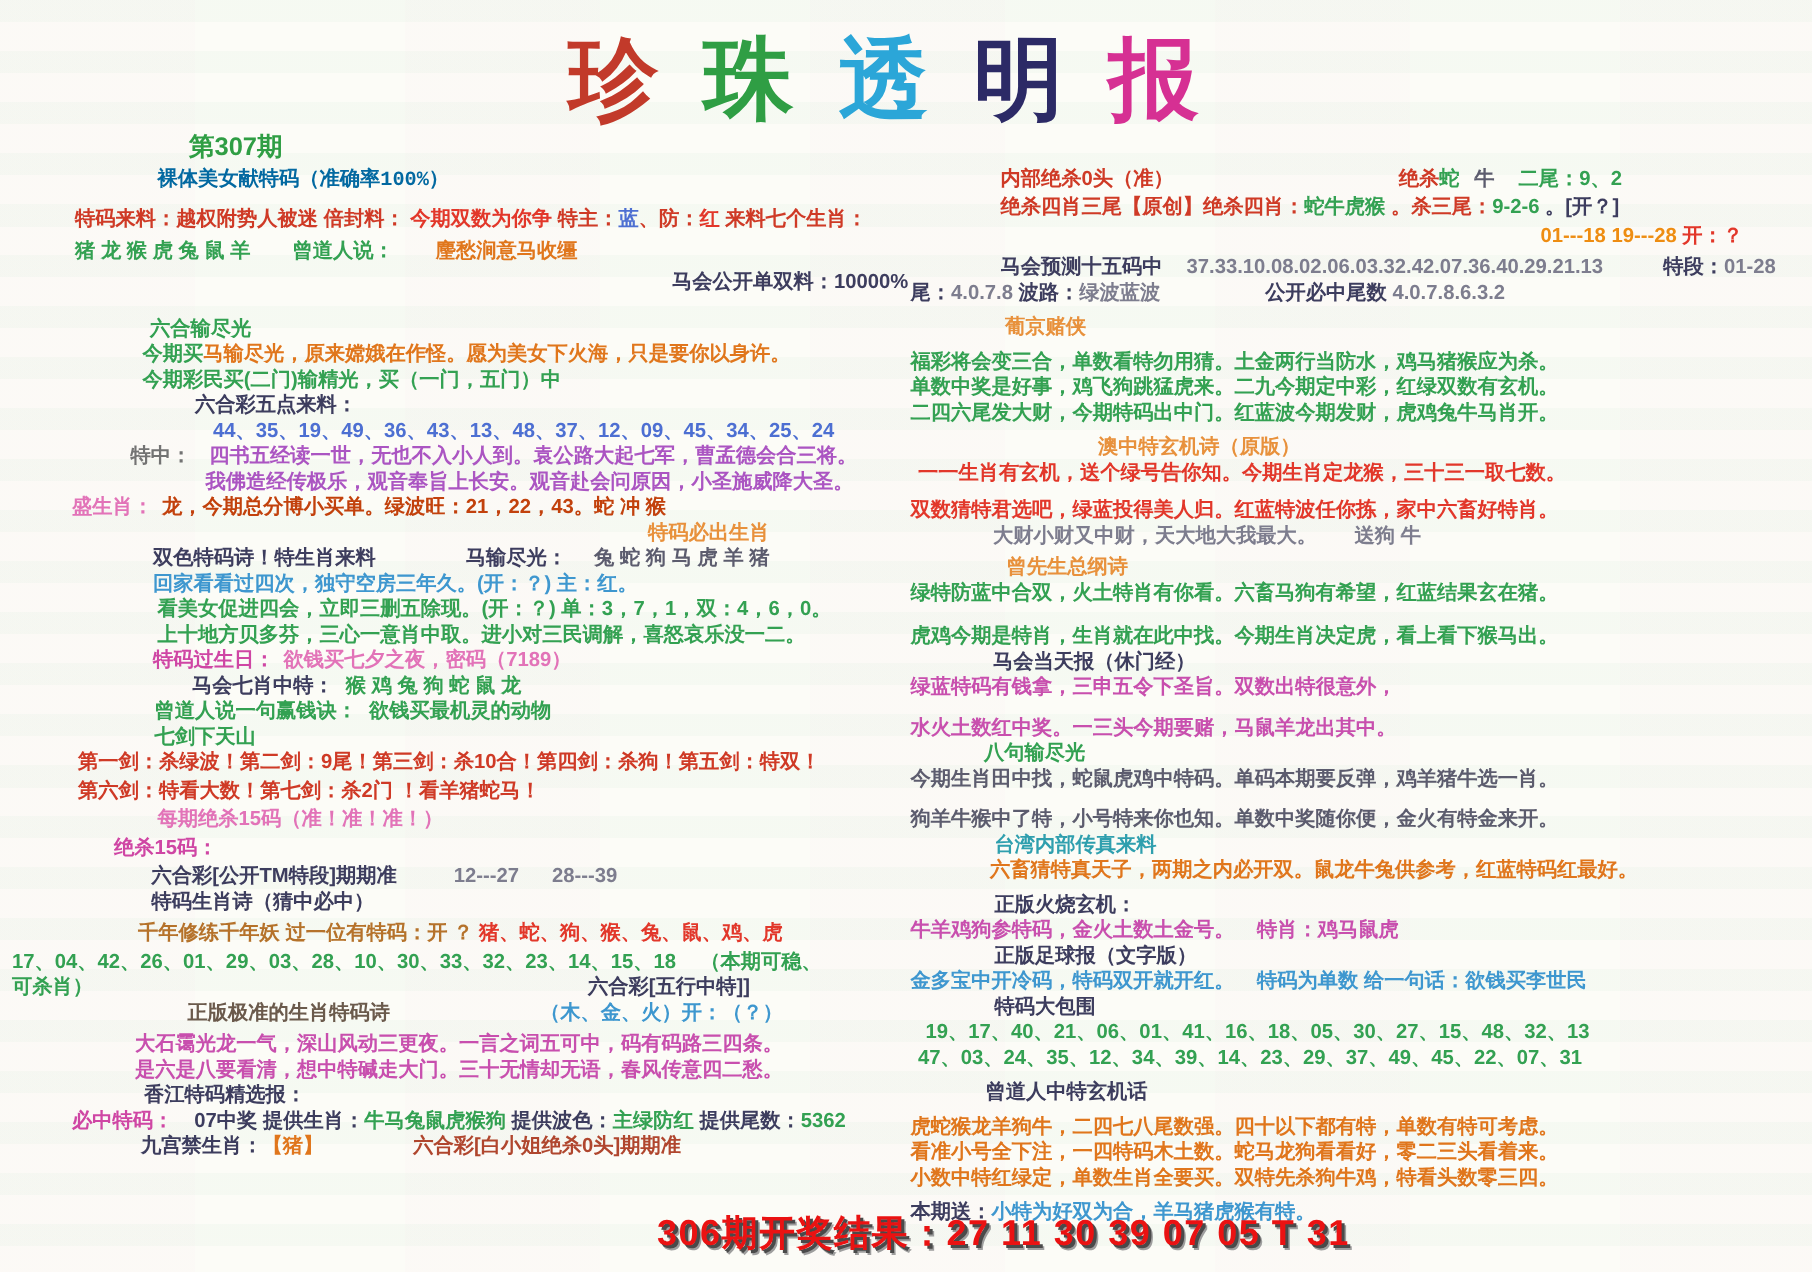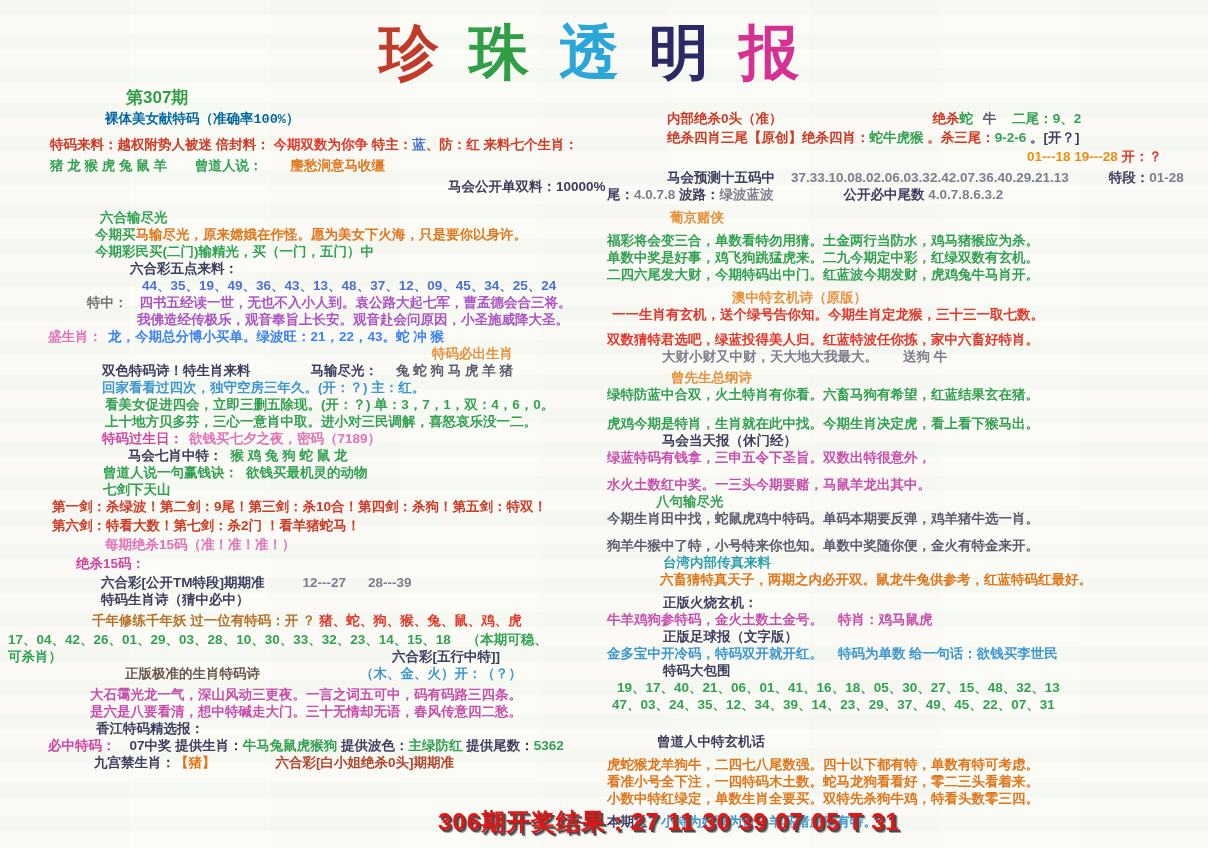--- a/index.html
+++ b/index.html
@@ -32,21 +32,21 @@
       <div class="line" style="padding-left: 42px; margin-top: 8px;"><span style="color: rgb(207, 58, 38);">特码来料：越权附势人被迷 倍封料： </span><span style="color: rgb(226, 55, 42);">今期双数为你争 </span><span style="color: rgb(207, 58, 38);">特主：</span><span style="color: rgb(77, 111, 210);">蓝</span><span style="color: rgb(207, 58, 38);">、防：</span><span style="color: rgb(226, 55, 42);">红</span><span style="color: rgb(207, 58, 38);"> 来料七个生肖：</span></div>
       <div class="line" style="padding-left: 42px; margin-top: 4px;"><span style="color: rgb(51, 161, 82);">猪 龙 猴 虎 兔 鼠 羊</span><span style="color: rgb(51, 161, 82); margin-left: 28px;">曾道人说：</span><span style="color: rgb(224, 118, 28); margin-left: 28px;">麈愁涧意马收缰</span></div>
       <div class="line" style="padding-left: 440px; margin-top: 4px;"><span style="color: rgb(61, 61, 94);">马会公开单双料：10000%</span></div>
       <div class="line" style="padding-left: 92px; margin-top: 14px;"><span style="color: rgb(51, 161, 82);">六合输尽光</span></div>
       <div class="line" style="padding-left: 87px;"><span style="color: rgb(51, 161, 82);">今期买</span><span style="color: rgb(224, 118, 28);">马输尽光，原来嫦娥在作怪。愿为美女下火海，只是要你以身许。</span></div>
       <div class="line" style="padding-left: 87px;"><span style="color: rgb(51, 161, 82);">今期彩民买(二门)输精光，买（一门，五门）中</span></div>
       <div class="line" style="padding-left: 122px;"><span style="color: rgb(61, 61, 94);">六合彩五点来料：</span></div>
       <div class="line" style="padding-left: 134px;"><span style="color: rgb(77, 111, 210);">44、35、19、49、36、43、13、48、37、12、09、45、34、25、24</span></div>
       <div class="line" style="padding-left: 79px;"><span style="color: #737373;">特中：</span><span style="color: rgb(171, 85, 194); margin-left: 12px;">四书五经读一世，无也不入小人到。袁公路大起七军，曹孟德会合三将。</span></div>
       <div class="line" style="padding-left: 129px;"><span style="color: rgb(171, 85, 194);">我佛造经传极乐，观音奉旨上长安。观音赴会问原因，小圣施威降大圣。</span></div>
-      <div class="line" style="padding-left: 40px;"><span style="color: rgb(226, 115, 184);">盛生肖：</span><span style="color: #3b82f6; margin-left: 6px;">龙，今期总分博小买单。绿波旺：21，22，43。蛇 冲 猴</span></div>
+      <div class="line" style="padding-left: 40px;"><span style="color: rgb(226, 115, 184);">盛生肖：</span><span style="color: #c2410c; margin-left: 6px;">龙，今期总分博小买单。绿波旺：21，22，43。蛇 冲 猴</span></div>
       <div class="line" style="padding-left: 424px;"><span style="color: rgb(232, 145, 60);">特码必出生肖</span></div>
       <div class="line" style="padding-left: 94px;"><span style="color: rgb(61, 61, 94);">双色特码诗！特生肖来料</span><span style="color: rgb(61, 61, 94); margin-left: 60px;">马输尽光：</span><span style="color: rgb(92, 92, 110); margin-left: 18px;">兔 蛇 狗 马 虎 羊 猪</span></div>
       <div class="line" style="padding-left: 94px;"><span style="color: rgb(62, 151, 207);">回家看看过四次，独守空房三年久。(开：？) 主：红。</span></div>
       <div class="line" style="padding-left: 97px;"><span style="color: rgb(51, 161, 82);">看美女促进四会，立即三删五除现。(开：？) 单：3，7，1，双：4，6，0。</span></div>
       <div class="line" style="padding-left: 97px;"><span style="color: rgb(51, 161, 82);">上十地方贝多芬，三心一意肖中取。进小对三民调解，喜怒哀乐没一二。</span></div>
       <div class="line" style="padding-left: 94px;"><span style="color: rgb(207, 70, 164);">特码过生日：</span><span style="color: rgb(226, 115, 184); margin-left: 6px;">欲钱买七夕之夜，密码（7189）</span></div>
       <div class="line" style="padding-left: 120px;"><span style="color: rgb(61, 61, 94);">马会七肖中特：</span><span style="color: rgb(51, 161, 82); margin-left: 8px;">猴 鸡 兔 狗 蛇 鼠 龙</span></div>
       <div class="line" style="padding-left: 95px;"><span style="color: rgb(51, 161, 82);">曾道人说一句赢钱诀：</span><span style="color: rgb(51, 161, 82); margin-left: 8px;">欲钱买最机灵的动物</span></div>
       <div class="line" style="padding-left: 95px;"><span style="color: rgb(51, 161, 82);">七剑下天山</span></div>
       <div class="line" style="padding-left: 44px;"><span style="color: rgb(207, 58, 38);">第一剑：杀绿波！第二剑：9尾！第三剑：杀10合！第四剑：杀狗！第五剑：特双！</span></div>
@@ -90,20 +90,20 @@
       <div class="line" style="margin-top: 10px;"><span style="color: rgb(92, 92, 110);">狗羊牛猴中了特，小号特来你也知。单数中奖随你便，金火有特金来开。</span></div>
       <div class="line" style="padding-left: 56px;"><span style="color: rgb(47, 159, 174);">台湾内部传真来料</span></div>
       <div class="line" style="padding-left: 53px;"><span style="color: rgb(224, 118, 28);">六畜猜特真天子，两期之内必开双。鼠龙牛兔供参考，红蓝特码红最好。</span></div>
       <div class="line" style="padding-left: 56px; margin-top: 6px;"><span style="color: rgb(61, 61, 94);">正版火烧玄机：</span></div>
       <div class="line"><span style="color: rgb(200, 79, 174);">牛羊鸡狗参特码，金火土数土金号。</span><span style="color: rgb(200, 79, 174); margin-left: 15px;">特肖：鸡马鼠虎</span></div>
       <div class="line" style="padding-left: 56px;"><span style="color: rgb(61, 61, 94);">正版足球报（文字版）</span></div>
       <div class="line"><span style="color: rgb(62, 151, 207);">金多宝中开冷码，特码双开就开红。</span><span style="color: rgb(62, 151, 207); margin-left: 15px;">特码为单数 给一句话：欲钱买李世民</span></div>
       <div class="line" style="padding-left: 56px;"><span style="color: rgb(61, 61, 94);">特码大包围</span></div>
       <div class="line" style="padding-left: 10px;"><span style="color: rgb(51, 161, 82);">19、17、40、21、06、01、41、16、18、05、30、27、15、48、32、13</span></div>
       <div class="line" style="padding-left: 5px;"><span style="color: rgb(51, 161, 82);">47、03、24、35、12、34、39、14、23、29、37、49、45、22、07、31</span></div>
-      <div class="line" style="padding-left: 50px; margin-top: 20px;"><span style="color: rgb(61, 61, 94);">曾道人中特玄机话</span></div>
+      <div class="line" style="padding-left: 50px; margin-top: 6px;"><span style="color: rgb(61, 61, 94);">曾道人中特玄机话</span></div>
       <div class="line" style="margin-top: 6px;"><span style="color: rgb(224, 118, 28);">虎蛇猴龙羊狗牛，二四七八尾数强。四十以下都有特，单数有特可考虑。</span></div>
       <div class="line"><span style="color: rgb(224, 118, 28);">看准小号全下注，一四特码木土数。蛇马龙狗看看好，零二三头看着来。</span></div>
       <div class="line"><span style="color: rgb(224, 118, 28);">小数中特红绿定，单数生肖全要买。双特先杀狗牛鸡，特看头数零三四。</span></div>
       <div class="line" style="margin-top: 6px;"><span style="color: rgb(61, 61, 94);">本期送：</span><span style="color: rgb(62, 151, 207);">小特为好双为合，羊马猪虎猴有特。</span></div>
     </div>
   <div class="result">306期开奖结果：27 11 30 39 07 05 T 31</div>
 </div>
 
 </body></html>

